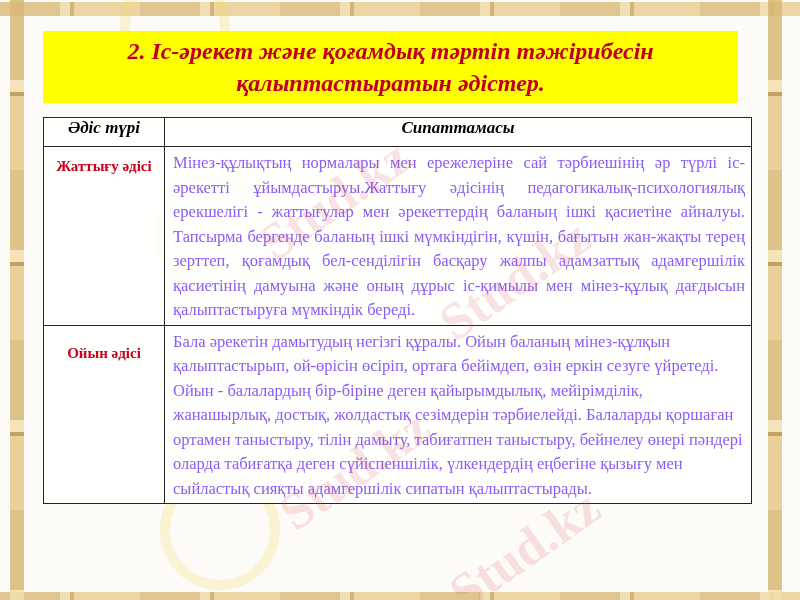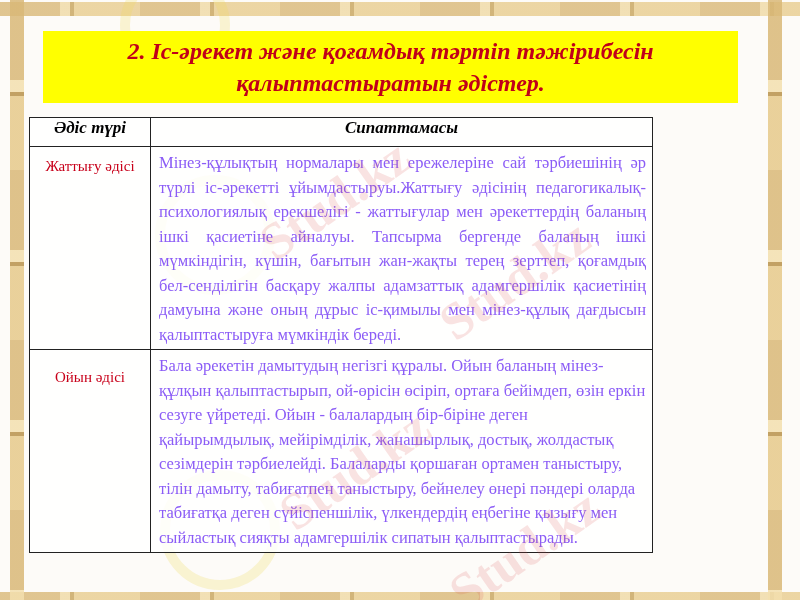--- a/index.html
+++ b/index.html
@@ -39,31 +39,31 @@
     position: absolute; color: rgba(220, 80, 80, 0.16);
     font-family: "Liberation Serif", serif; font-weight: bold; font-size: 52px;
     transform: rotate(-35deg); pointer-events: none; white-space: nowrap;
   }
   .logo-ring {
     position: absolute; border-radius: 50%;
     border: 10px solid rgba(240, 220, 90, 0.25); pointer-events: none;
   }
 
   table.methods {
-    position: absolute; left: 29px; top: 117px; width: 624px;
+    position: absolute; left: 43px; top: 117px; width: 709px;
     border-collapse: collapse; background: rgba(255,255,255,0.85);
   }
   table.methods td, table.methods th {
     border: 1.5px solid #222; vertical-align: top;
     font-family: "Liberation Serif", serif;
   }
   th { font-style: italic; font-weight: bold; font-size: 17px; height: 28px; padding: 0; }
   th.col1 { width: 120px; }
   td.method {
-    color: #c8001a; font-weight: normal; font-family: "Liberation Sans", sans-serif;
+    color: #c8001a; font-weight: bold; font-family: "Liberation Sans", sans-serif;
     font-size: 15px; text-align: center; padding: 8px 4px; line-height: 22px;
   }
   td.desc {
     font-size: 16.5px; line-height: 24.5px; padding: 4px 6px 2px 8px; color: #8b5cf6;
   }
   td.desc.justify { text-align: justify; }
 </style>
 </head>
 <body>
 

